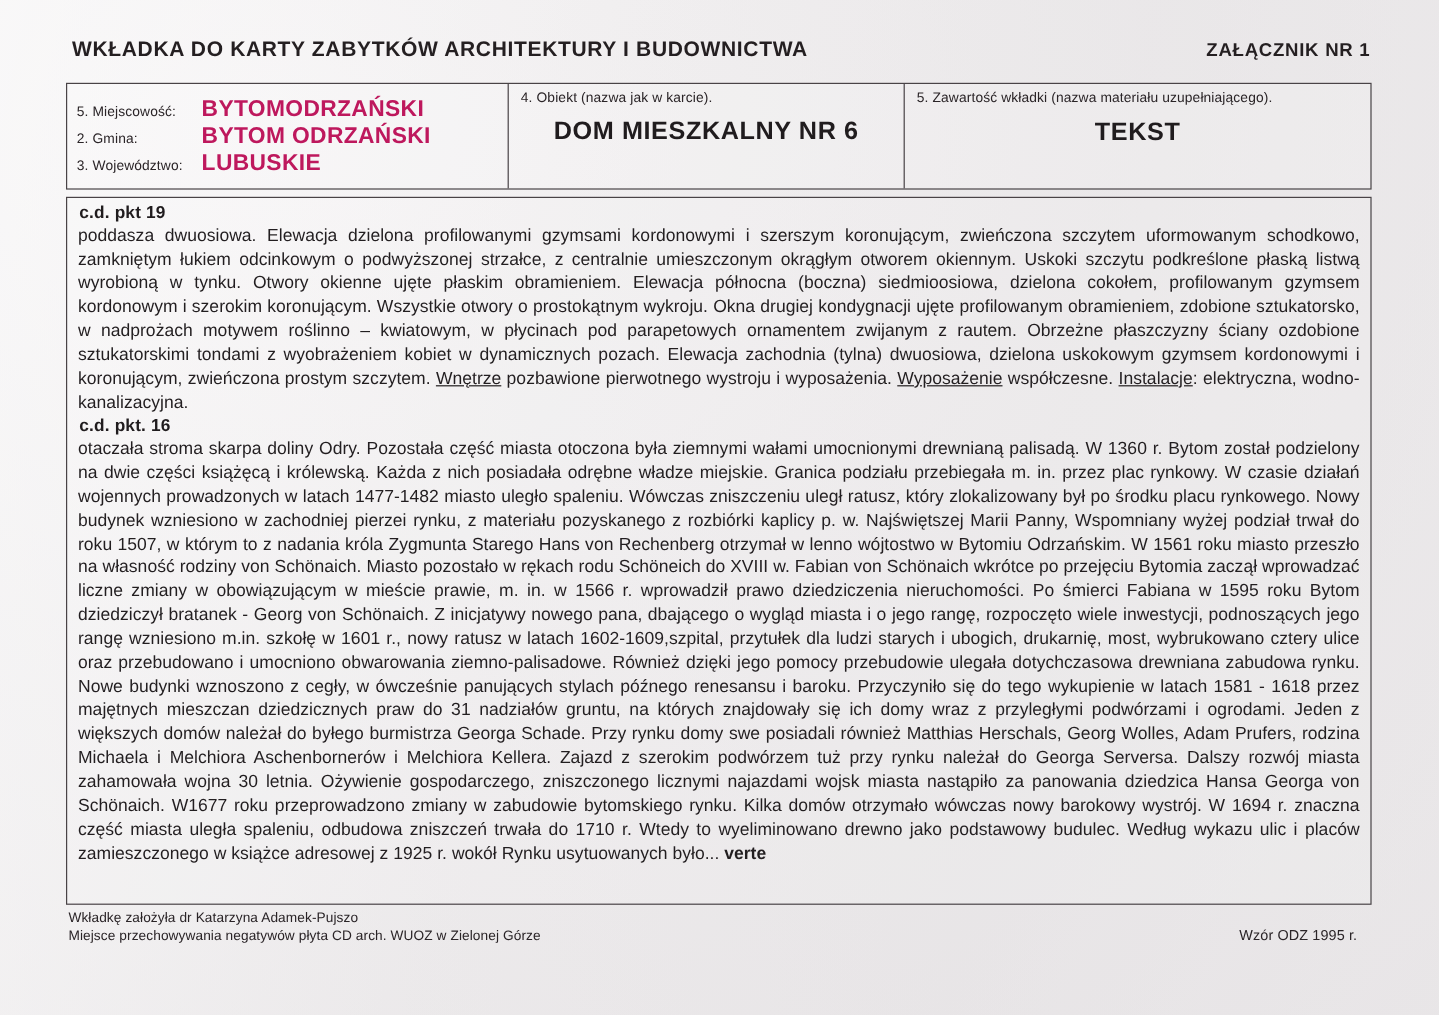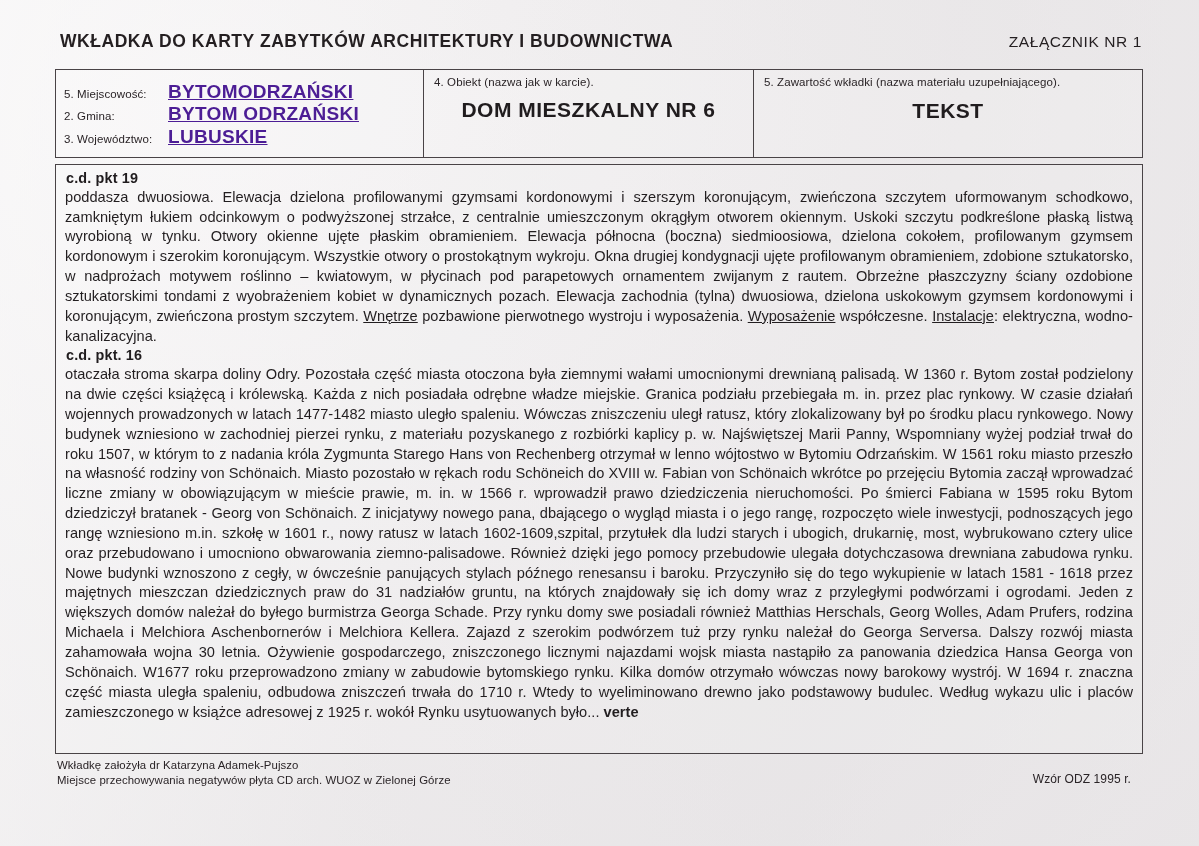--- a/index.html
+++ b/index.html
@@ -43,21 +43,21 @@
   }
   .doc-title {
     font-size: 17.5px;
     font-weight: bold;
     letter-spacing: 0.55px;
     color: #241f21;
     white-space: nowrap;
   }
   .doc-attachment {
     font-size: 15.5px;
-    font-weight: normal;
+    font-weight: bold;
     letter-spacing: 0.6px;
     color: #241f21;
     white-space: nowrap;
   }
 
   
   .header-table {
     position: absolute;
     left: 55px;
     top: 69px;
@@ -87,23 +87,22 @@
     font-size: 11.5px;
     color: #2a2427;
     width: 104px;
     flex: 0 0 104px;
     letter-spacing: 0.1px;
   }
   .field-value {
     font-size: 19px;
     font-weight: bold;
     letter-spacing: 0.3px;
-    color: #4c1d95;
+    color: #be185d;
     line-height: 1.13;
-    text-decoration: underline;
   }
   .fl-1 { margin-top: 6px; }
   .fl-2 .field-value { font-size: 19px; }
   .fl-3 .field-value { font-size: 19px; }
 
   .hcell-caption {
     font-size: 11.5px;
     color: #2a2427;
     letter-spacing: 0.1px;
     margin: 1px 0 0 2px;

